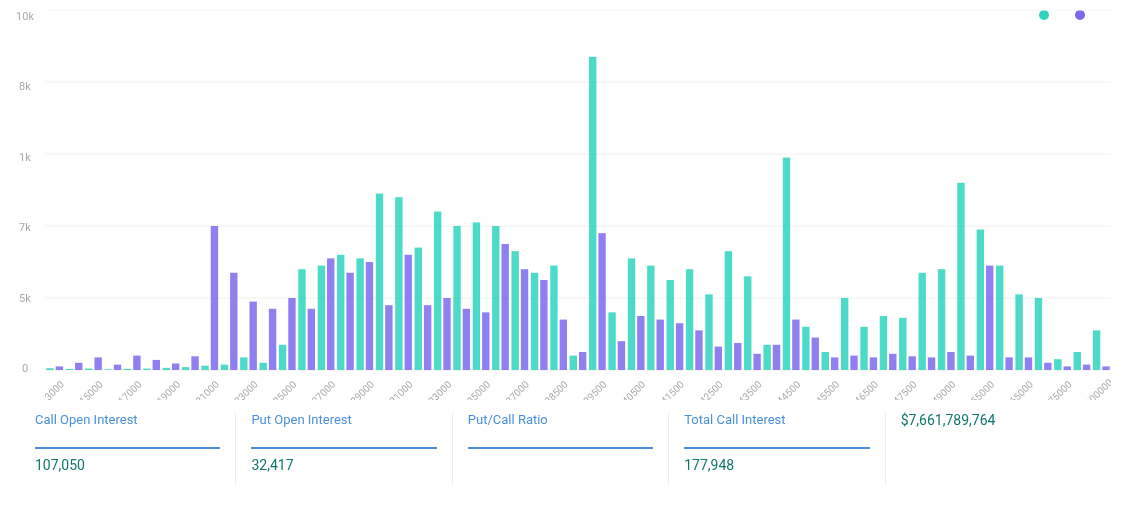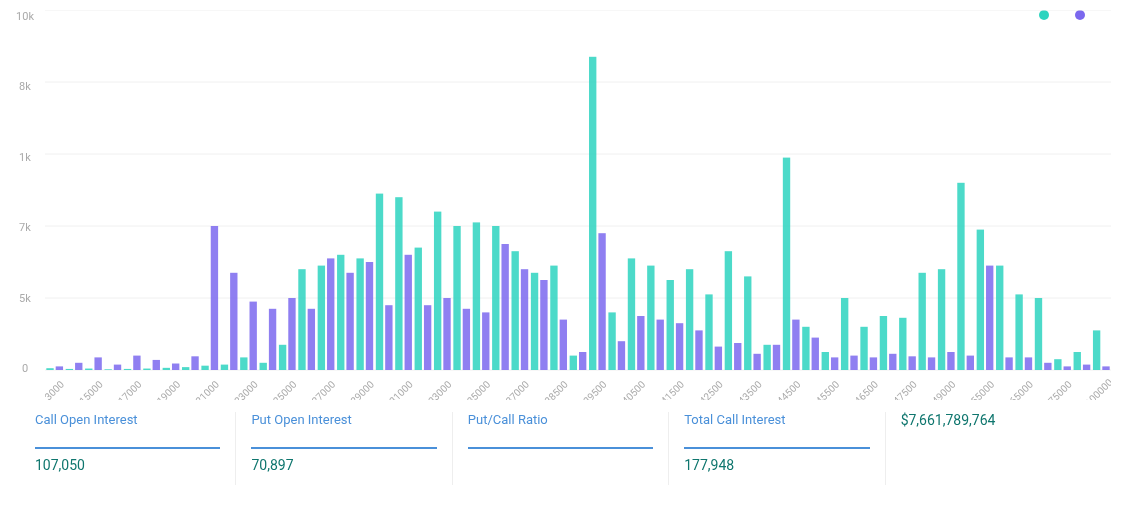--- a/index.html
+++ b/index.html
@@ -290,21 +290,21 @@
     </div>
   </div>
 
   <div class="stats-row" id="stats-row">
       <div class="stat-item">
     <span class="stat-label">Call Open Interest</span>
     <span class="stat-value">107,050</span>
   </div>
       <div class="stat-item">
     <span class="stat-label">Put Open Interest</span>
-    <span class="stat-value">70,897</span>
+    <span class="stat-value">32,417</span>
   </div>
       <div class="stat-item">
     <span class="stat-label">Put/Call Ratio</span>
   </div>
       <div class="stat-item">
     <span class="stat-label">Total Call Interest</span>
     <span class="stat-value">177,948</span>
   </div>
       <div class="stat-item">
     <span class="stat-value">$7,661,789,764</span>

